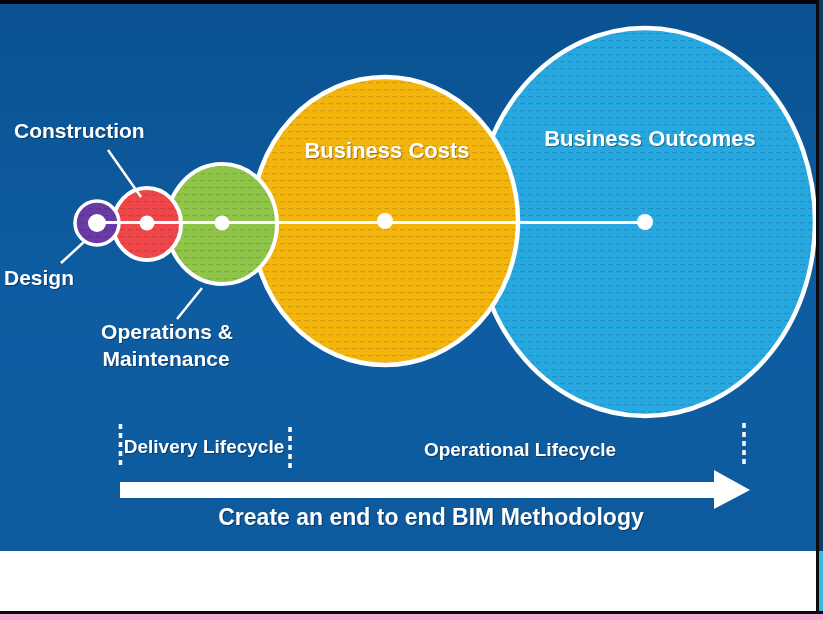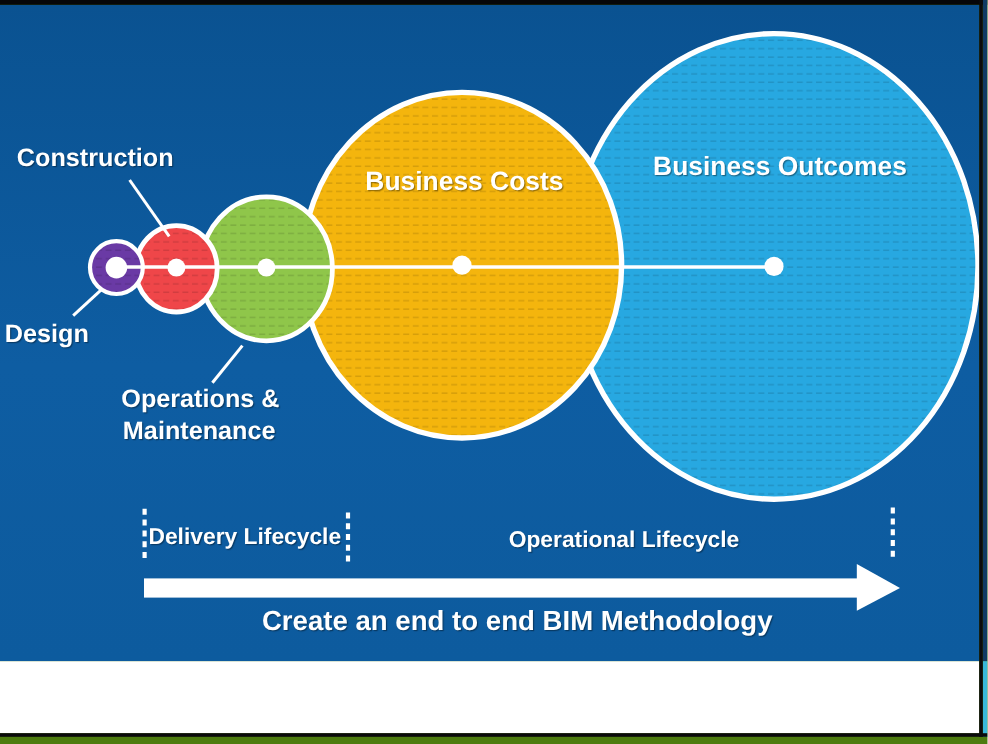--- a/index.html
+++ b/index.html
@@ -1,17 +1,17 @@
 <!DOCTYPE html>
 <html><head>
 <meta charset="utf-8">
 <style>
   html,body{margin:0;padding:0;background:#ffffff;}
   .stage{
-    position:relative;width:823px;height:620px;overflow:hidden;background:#4d7c0f;
+    position:relative;width:823px;height:620px;overflow:hidden;background:#f9a8d4;
     font-family:"Liberation Sans",sans-serif;
     text-align:right;
   }
   .topbar{position:absolute;left:0;top:0;width:823px;height:4px;background:#060608;}
   .blue-area{
     position:absolute;left:0;top:4px;width:816px;height:547px;
     background:linear-gradient(180deg,#0a5291 0%,#0e5da2 55%,#0d5b9e 100%);
   }
   .edge-line{position:absolute;left:816px;top:0;width:3px;height:614px;background:#0a0a0c;}
   .edge-navy{position:absolute;left:819px;top:0;width:4px;height:551px;background:#103a63;}

